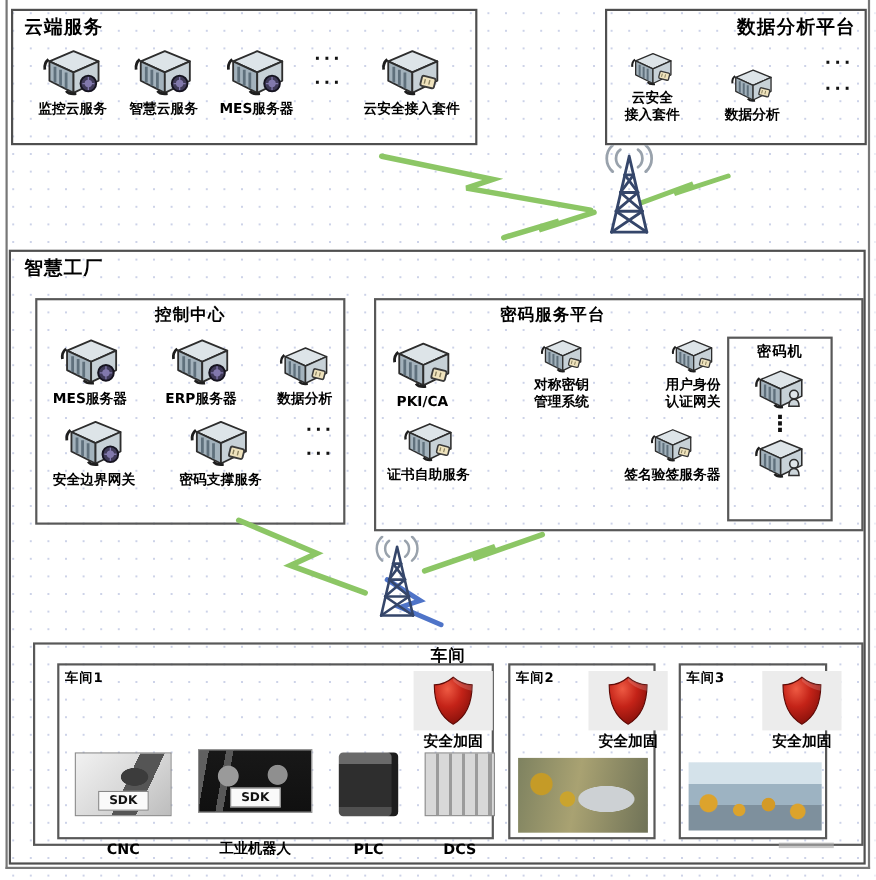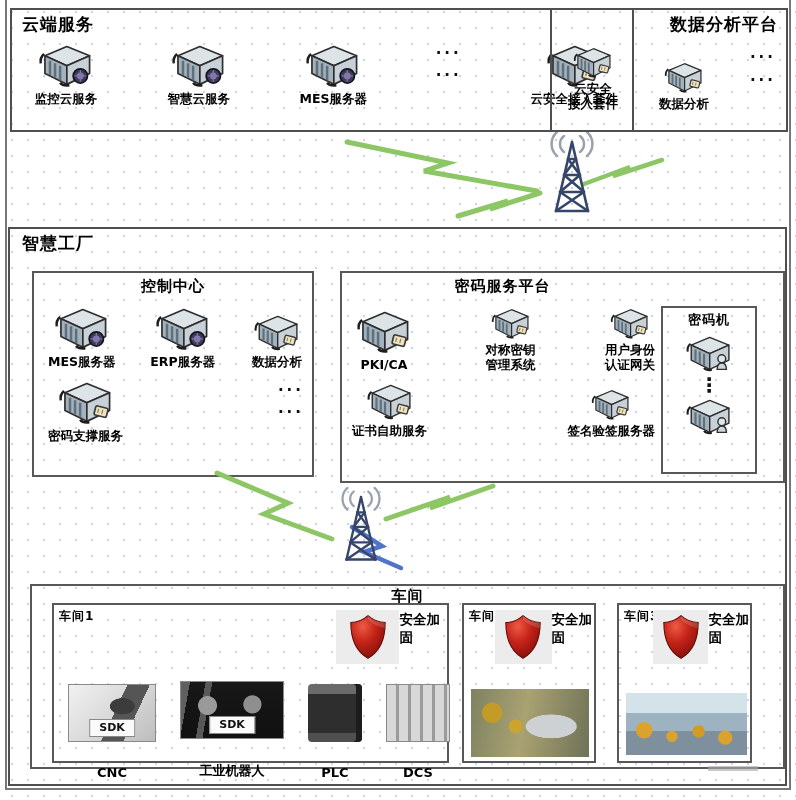--- a/index.html
+++ b/index.html
@@ -45,21 +45,21 @@
       radial-gradient(circle at 18% 35%,#c59b27 0 9%,transparent 10%),
       radial-gradient(circle at 38% 55%,#caa42e 0 8%,transparent 9%),
       radial-gradient(ellipse at 68% 55%,#cdd1d4 0 22%,transparent 23%),
       linear-gradient(100deg,#7e8260,#a9a272 45%,#6f7257);}
   .photo-factory{position:absolute;background:
       radial-gradient(circle at 15% 60%,#dca32c 0 7%,transparent 8%),
       radial-gradient(circle at 38% 70%,#dca32c 0 6%,transparent 7%),
       radial-gradient(circle at 60% 62%,#d49a26 0 7%,transparent 8%),
       radial-gradient(circle at 82% 72%,#dca32c 0 6%,transparent 7%),
       linear-gradient(180deg,#d4e2ea 0 32%,#9db3c2 32% 62%,#7e909d 62%);}
-  .shield-wrap{position:absolute;display:flex;flex-direction:row;}
+  .shield-wrap{position:absolute;display:flex;flex-direction:column;align-items:center;margin-left:40px;}
   .shield-bg{width:72px;height:54px;background:#ececec;display:flex;align-items:center;justify-content:center;}
   .shield-bg svg{width:44px;height:48px;}
   .shield-label{font-size:13.5px;font-weight:bold;color:#000;margin-top:1px;}
   .antenna{position:absolute;z-index:6;line-height:0;}
   .antenna svg{width:100%;height:100%;}
   #overlay{position:absolute;left:0;top:0;width:796px;height:800px;z-index:5;pointer-events:none;}
   .page-border{position:absolute;left:5px;top:-10px;width:786px;height:800px;border:2px solid #777;
                border-top:none;box-sizing:border-box;pointer-events:none;}
   .smudge{position:absolute;left:708px;top:766px;width:50px;height:5px;background:#ababab;opacity:.65;}
 </style>
@@ -70,21 +70,21 @@
 
   <svg id="overlay" viewBox="0 0 796 800">
       <polyline points="347,142 448,163 424,171 537,191" fill="none" stroke="#8CC665" stroke-width="5" stroke-linecap="round"></polyline>
       <polyline points="458,216 508,201 490,209 540,193" fill="none" stroke="#8CC665" stroke-width="5" stroke-linecap="round"></polyline>
       <polyline points="584,184 630,167 613,176 662,160" fill="none" stroke="#8CC665" stroke-width="4.5" stroke-linecap="round"></polyline>
       <polyline points="217,473 288,503 264,514 332,539" fill="none" stroke="#8CC665" stroke-width="5" stroke-linecap="round"></polyline>
       <polyline points="386,519 450,497 430,508 493,486" fill="none" stroke="#8CC665" stroke-width="5" stroke-linecap="round"></polyline>
       <polyline points="352,527 382,546 364,552 401,568" fill="none" stroke="#4F74C8" stroke-width="4.5" stroke-linecap="round"></polyline>
     </svg>
 
-  <div class="box" style="left:10px;top:8px;width:624px;height:124px;">
+  <div class="box" style="left:10px;top:8px;width:424px;height:124px;">
     <div class="box-title t-lg" style="left:10px;top:3px;">云端服务</div>
     <div class="row" style="position:absolute;left:22px;right:14px;top:30px;">
   <div class="node">
     <span class="node-icon sz-lg"><svg viewBox="0 0 76 58" xmlns="http://www.w3.org/2000/svg">
  <g stroke="#2d2d2d" stroke-width="2" stroke-linejoin="round">
   <polygon points="13,18 39,7 66,18 39,30" fill="#dde4e8"></polygon>
   <polygon points="13,18 13,39 39,52 39,30" fill="#a3b2bc"></polygon>
   <polygon points="66,18 66,39 39,52 39,30" fill="#c7d1d7"></polygon>
  </g>
  <path d="M19,24 l0,17 M25,27 l0,17 M31,30 l0,17" stroke="#5f707c" stroke-width="3" fill="none"></path>
@@ -254,20 +254,35 @@
  <path d="M12,16 q-5,4 -4,11 M42,53 q-8,1 -11,-3" stroke="#1e1e1e" stroke-width="3" fill="none"></path>
  <g transform="rotate(14 56 42)">
                     <rect x="48" y="35" width="15" height="11" rx="2" fill="#efe3bd" stroke="#3a3a3a" stroke-width="2"></rect>
        <path d="M52,38 l0,5 M57,38 l0,5" stroke="#8a815f" stroke-width="1.5"></path>
                   </g>
                 </svg></span>
     <span class="node-label">数据分析</span>
   </div>
 </div>
         <div class="row">
+  <div class="node">
+    <span class="node-icon sz-lg"><svg viewBox="0 0 76 58" xmlns="http://www.w3.org/2000/svg">
+ <g stroke="#2d2d2d" stroke-width="2" stroke-linejoin="round">
+  <polygon points="13,18 39,7 66,18 39,30" fill="#dde4e8"></polygon>
+  <polygon points="13,18 13,39 39,52 39,30" fill="#a3b2bc"></polygon>
+  <polygon points="66,18 66,39 39,52 39,30" fill="#c7d1d7"></polygon>
+ </g>
+ <path d="M19,24 l0,17 M25,27 l0,17 M31,30 l0,17" stroke="#5f707c" stroke-width="3" fill="none"></path>
+ <path d="M12,16 q-5,4 -4,11 M42,53 q-8,1 -11,-3" stroke="#1e1e1e" stroke-width="3" fill="none"></path>
+ <circle cx="55" cy="42" r="8.5" fill="#3f3a58" stroke="#15131f" stroke-width="2"></circle>
+        <circle cx="55" cy="42" r="4" fill="#8279ad"></circle>
+        <path d="M55,35 l0,14 M48.5,42 l13,0" stroke="#8279ad" stroke-width="1.4"></path>
+                </svg></span>
+    <span class="node-label">安全边界网关</span>
+  </div>
 
   <div class="node">
     <span class="node-icon sz-lg"><svg viewBox="0 0 76 58" xmlns="http://www.w3.org/2000/svg">
  <g stroke="#2d2d2d" stroke-width="2" stroke-linejoin="round">
   <polygon points="13,18 39,7 66,18 39,30" fill="#dde4e8"></polygon>
   <polygon points="13,18 13,39 39,52 39,30" fill="#a3b2bc"></polygon>
   <polygon points="66,18 66,39 39,52 39,30" fill="#c7d1d7"></polygon>
  </g>
  <path d="M19,24 l0,17 M25,27 l0,17 M31,30 l0,17" stroke="#5f707c" stroke-width="3" fill="none"></path>
  <path d="M12,16 q-5,4 -4,11 M42,53 q-8,1 -11,-3" stroke="#1e1e1e" stroke-width="3" fill="none"></path>

